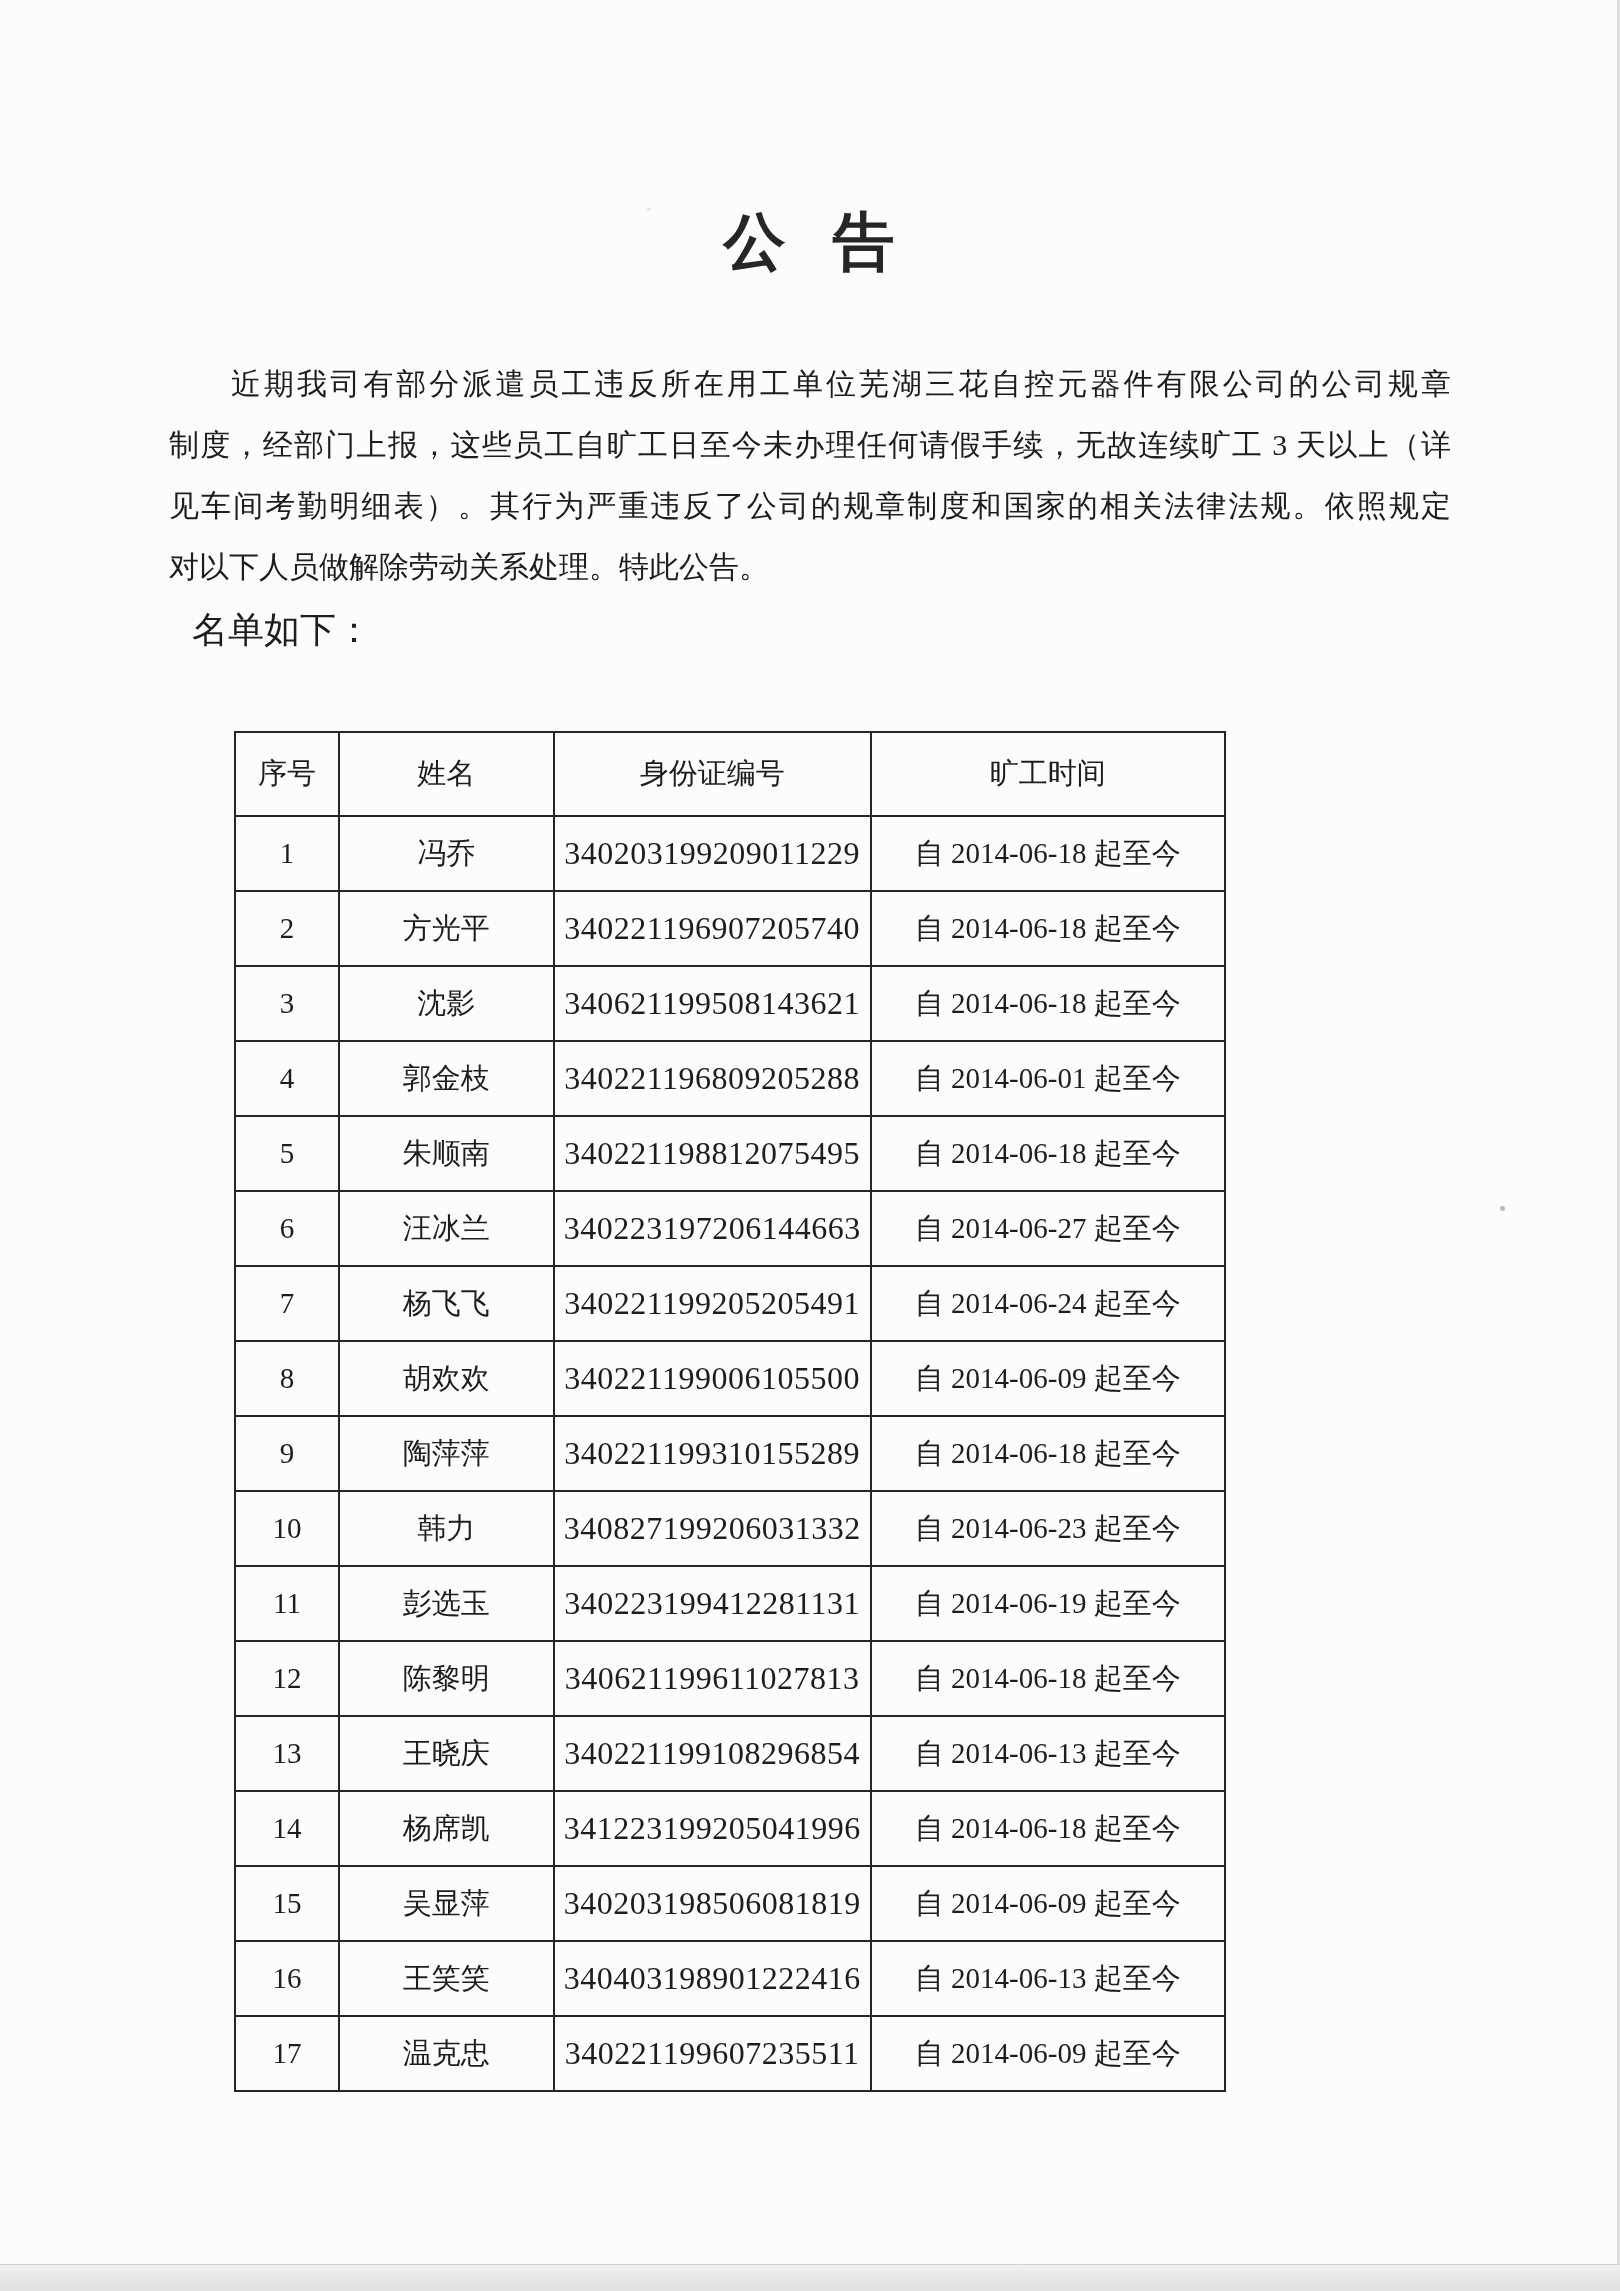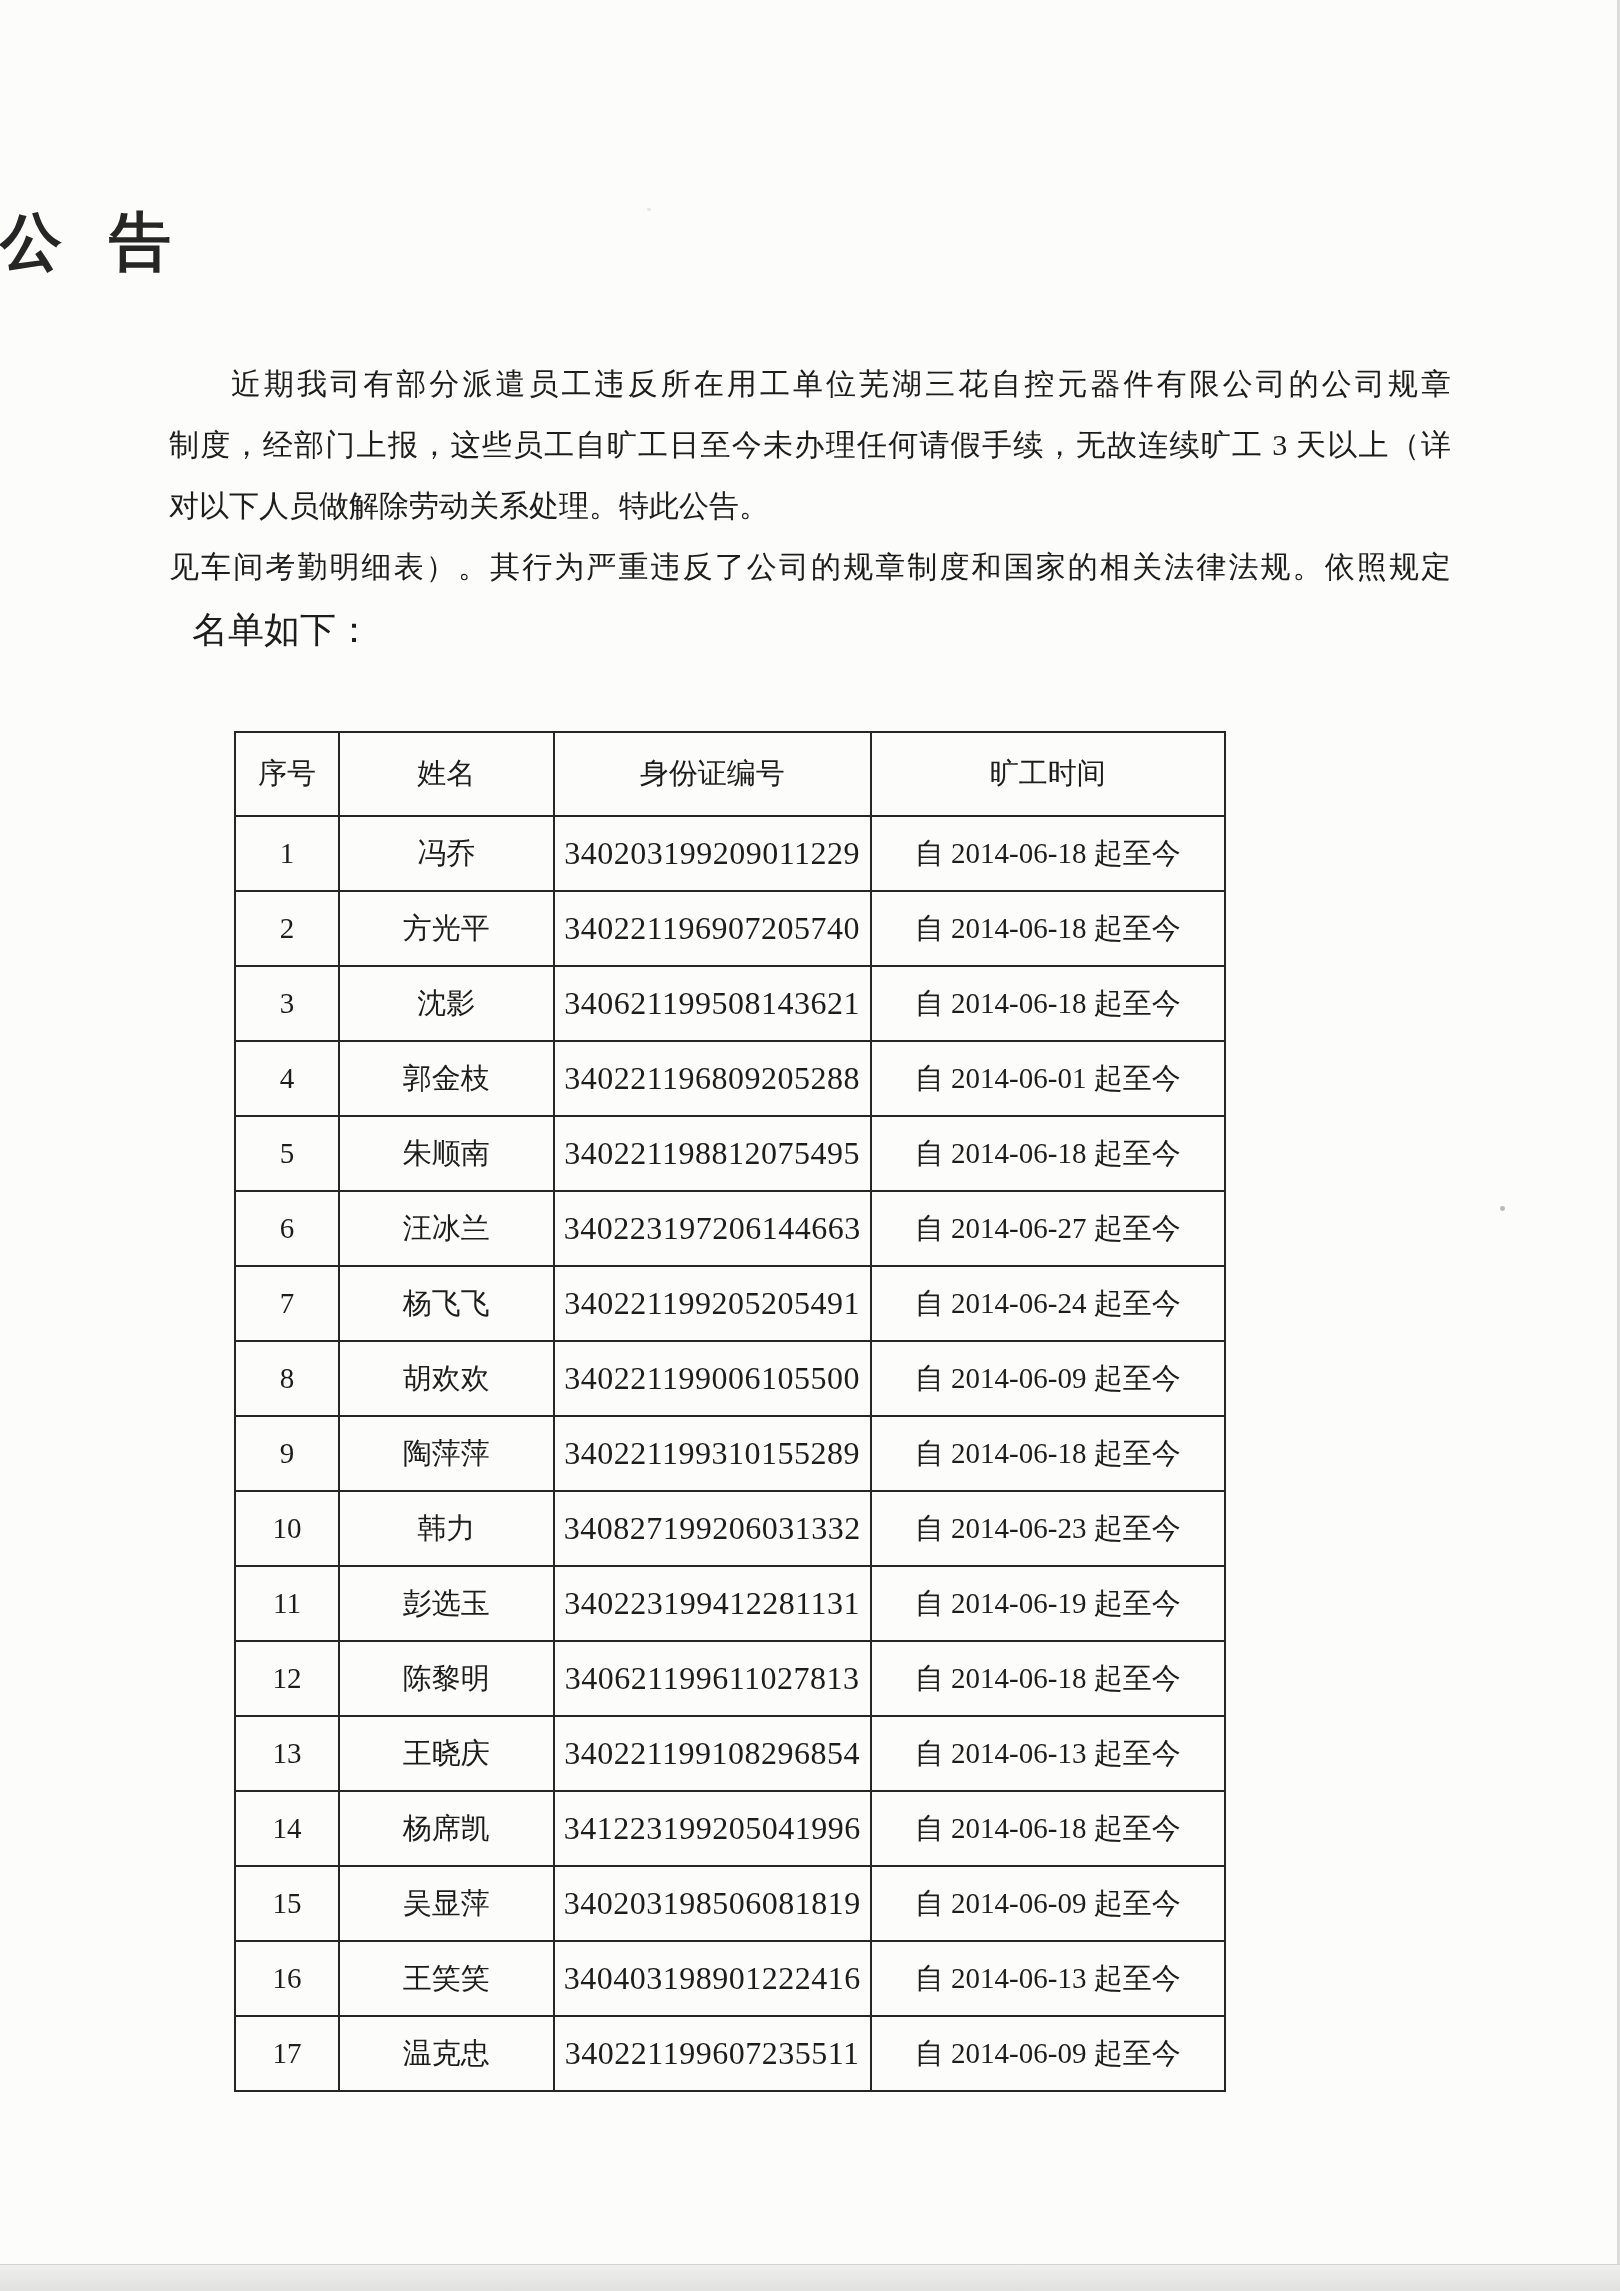--- a/index.html
+++ b/index.html
@@ -15,20 +15,21 @@
     overflow: hidden;
     font-family: "Liberation Serif", "DejaVu Serif", serif;
     color: #1d1d1d;
   }
   .doc-title {
     position: absolute;
     top: 200px;
     left: 0;
     width: 1620px;
     margin: 0;
+    text-align: center;
     font-size: 62px;
     font-weight: bold;
     letter-spacing: 2px;
     word-spacing: 27.4px;
     color: #262626;
   }
   .body-text {
     position: absolute;
     top: 353px;
     left: 169px;
@@ -134,22 +135,22 @@
 </head>
 <body>
 
 <div class="page">
 
   <h1 class="doc-title">公 告</h1>
 
   <div class="body-text">
       <div class="para-line fill indent">近期我司有部分派遣员工违反所在用工单位芜湖三花自控元器件有限公司的公司规章</div>
       <div class="para-line fill">制度，经部门上报，这些员工自旷工日至今未办理任何请假手续，无故连续旷工 3 天以上（详</div>
+      <div class="para-line fill">见车间考勤明细表）。其行为严重违反了公司的规章制度和国家的相关法律法规。依照规定</div>
       <div class="para-line">对以下人员做解除劳动关系处理。特此公告。</div>
-      <div class="para-line fill">见车间考勤明细表）。其行为严重违反了公司的规章制度和国家的相关法律法规。依照规定</div>
     </div>
 
   <div class="list-intro">名单如下：</div>
 
   <table class="roster">
     <colgroup>
       <col class="c-index">
       <col class="c-name">
       <col class="c-id">
       <col class="c-time">

